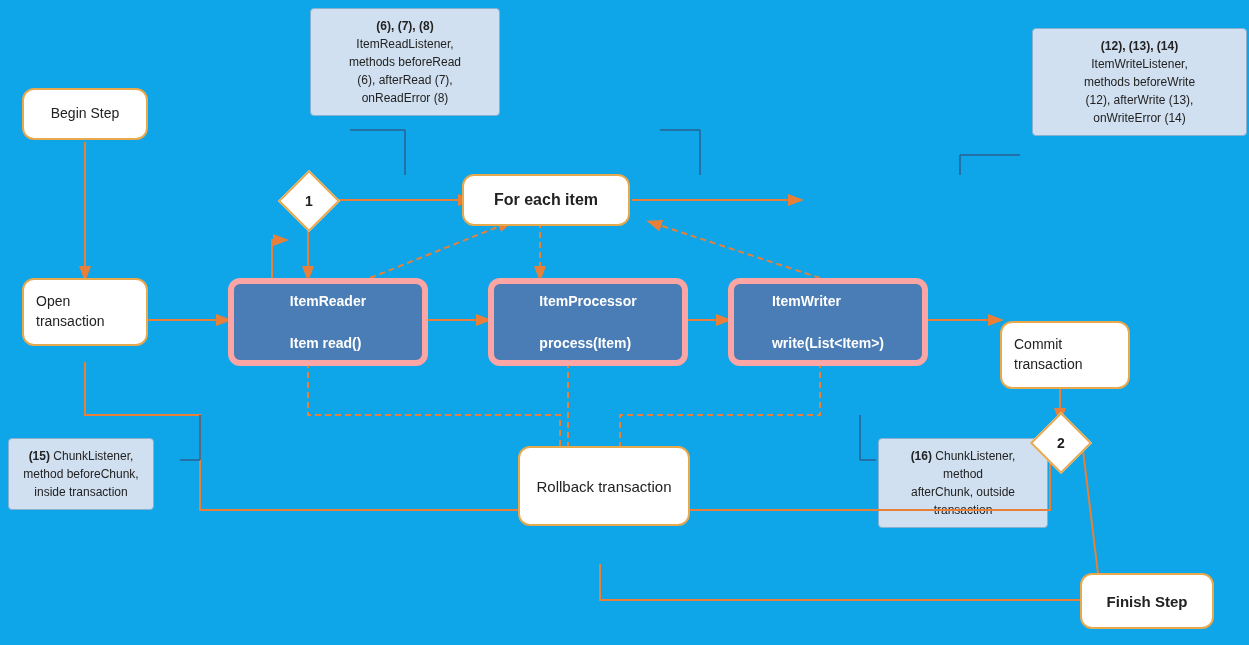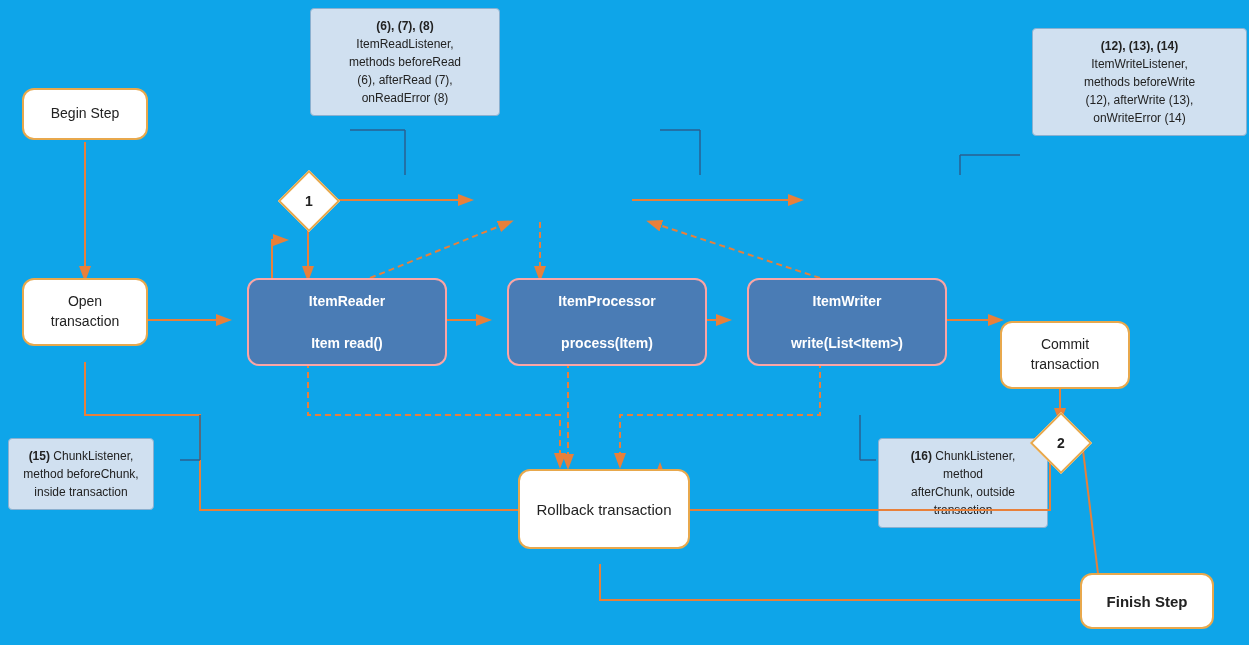--- a/index.html
+++ b/index.html
@@ -22,41 +22,39 @@
       top: 0; left: 0;
       width: 1249px;
       height: 645px;
       pointer-events: none;
     }
     .node {
       position: absolute;
       display: flex;
       align-items: center;
       justify-content: center;
-      text-align: center;
     }
     .rounded-rect {
       border: 2px solid #e8a84c;
       border-radius: 12px;
       background: white;
       font-size: 14px;
       color: #222;
       padding: 8px 12px;
       line-height: 1.4;
     }
     .blue-rounded {
-      border: 2px solid #fca5a5;
+      border: 6px solid #fca5a5;
       border-radius: 12px;
       background: #4a7cb5;
       color: white;
       font-size: 14px;
       font-weight: bold;
       padding: 10px 14px;
       line-height: 1.5;
-      margin-left: 19px;
     }
     .diamond {
       width: 44px;
       height: 44px;
       background: white;
       border: 2px solid #e8a84c;
       transform: rotate(45deg);
       display: flex;
       align-items: center;
       justify-content: center;
@@ -192,20 +190,23 @@
     <span>Open
 transaction</span>
   </div>
 
   <div class="node" style="left:286px; top:178px; width:46px; height:46px;">
     <div class="diamond">
       <span class="diamond-label">1</span>
     </div>
   </div>
 
+  <div class="node rounded-rect" style="left:462px; top:174px; width:168px; height:52px; font-size:16px; font-weight:bold;">
+    <span>For each item</span>
+  </div>
 
   <div class="node blue-rounded" style="left:228px; top:278px; width:200px; height:88px;">
     <span>ItemReader<br><br>Item read()</span>
   </div>
 
   <div class="node blue-rounded" style="left:488px; top:278px; width:200px; height:88px;">
     <span>ItemProcessor<br><br>process(Item)</span>
   </div>
 
   <div class="node blue-rounded" style="left:728px; top:278px; width:200px; height:88px;">
@@ -216,21 +217,21 @@
     <span>Commit
 transaction</span>
   </div>
 
   <div class="node" style="left:1038px; top:420px; width:46px; height:46px;">
     <div class="diamond">
       <span class="diamond-label">2</span>
     </div>
   </div>
 
-  <div class="node rounded-rect" style="left:518px; top:469px; width:172px; height:80px; font-size:15px;">
+  <div class="node rounded-rect" style="left:518px; top:446px; width:172px; height:80px; font-size:15px;">
     <span>Rollback
 transaction</span>
   </div>
 
   <div class="node rounded-rect" style="left:1080px; top:573px; width:134px; height:56px; font-size:15px; font-weight:bold;">
     <span>Finish Step</span>
   </div>
 
 </div>
 

